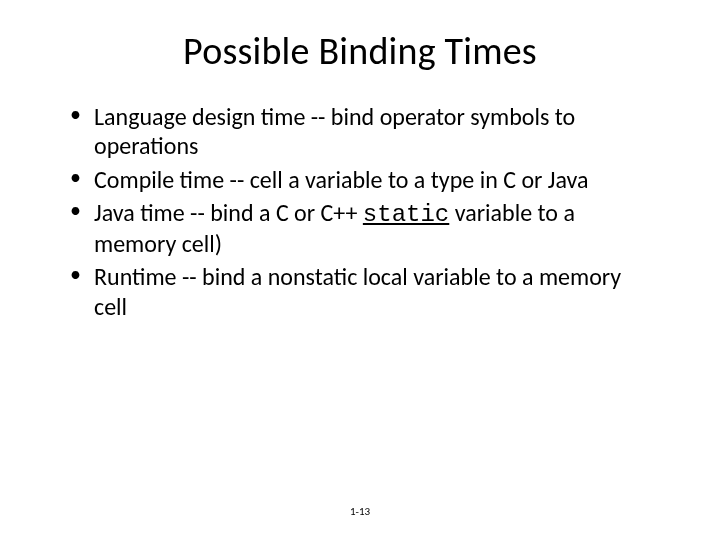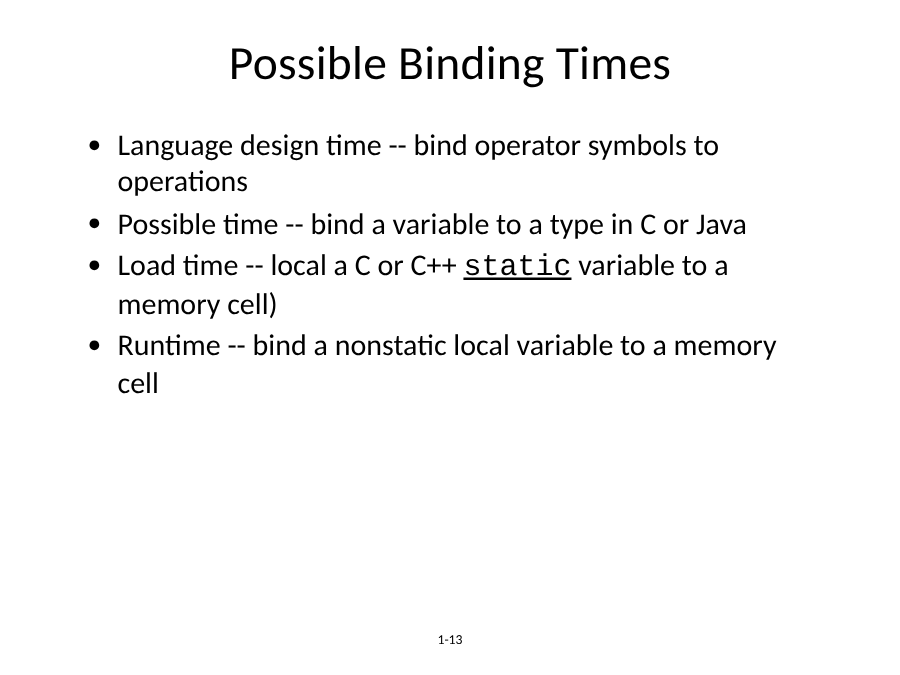--- a/index.html
+++ b/index.html
@@ -65,24 +65,24 @@
 <body>
 
 <div class="slide">
   <h1 class="title">Possible Binding Times</h1>
 
   <ul class="bullets">
     <li>
       <span>Language design time --  bind operator symbols to operations</span>
     </li>
     <li>
-      <span>Possible time -- bind a variable to a type in C or Java</span>
+      <span>Compile time -- cell a variable to a type in C or Java</span>
     </li>
     <li>
-      <span>Load time -- local a C or C++ </span><span class="mono">static</span><span> variable to a memory cell)</span>
+      <span>Java time -- bind a C or C++ </span><span class="mono">static</span><span> variable to a memory cell)</span>
     </li>
     <li>
       <span>Runtime -- bind a nonstatic local variable to a memory cell</span>
     </li>
   </ul>
 
   <div class="page-num">1-13</div>
 </div>
 
 </body></html>

